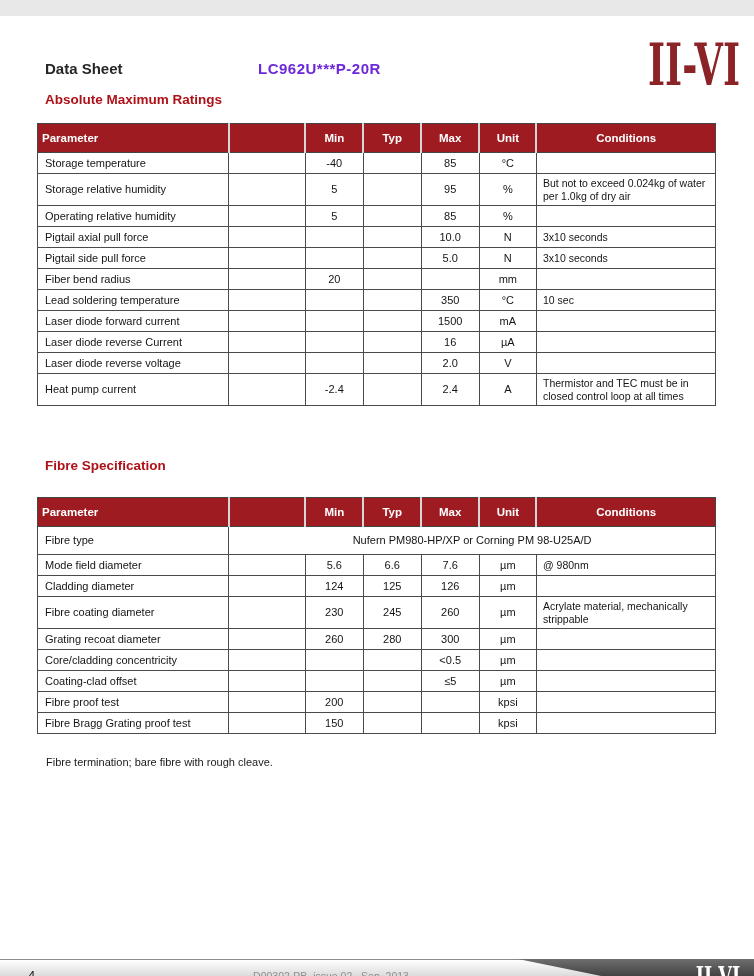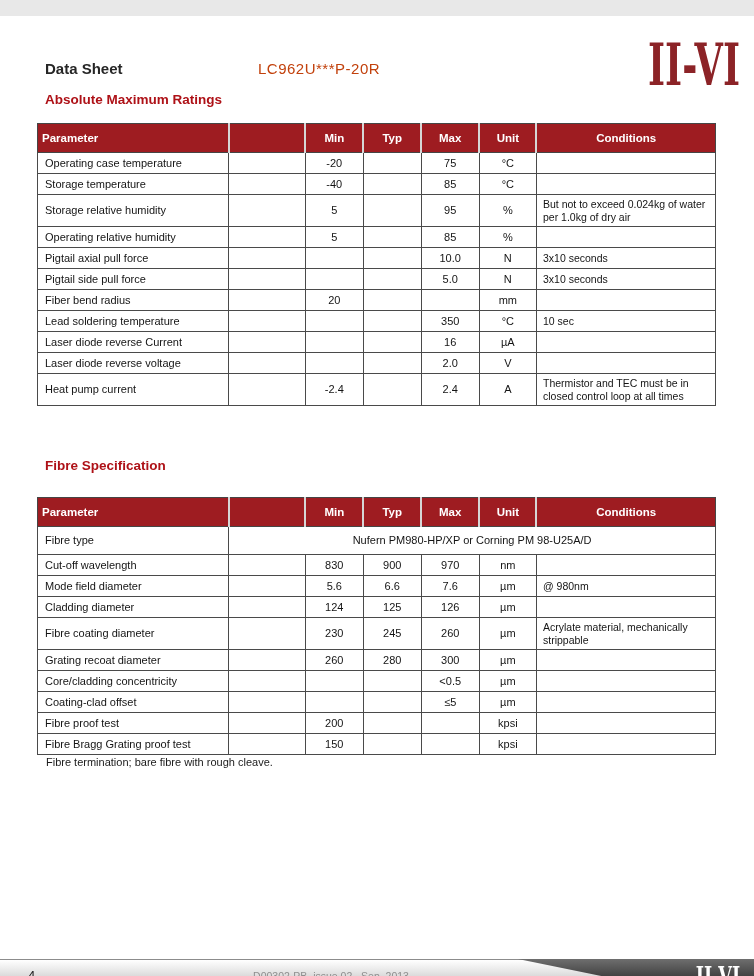--- a/index.html
+++ b/index.html
@@ -2,21 +2,21 @@
 <html><head>
 <meta charset="utf-8">
 <style>
   html,body{margin:0;padding:0;background:#e8e8e8;}
   .page{
     position:relative;width:754px;height:976px;margin:16px auto;background:#ffffff;
     font-family:"Liberation Sans","DejaVu Sans",sans-serif;color:#111;overflow:hidden;
   }
   
   .doc-type{position:absolute;left:45px;top:44px;font-size:15px;font-weight:bold;color:#262626;}
-  .product-code{position:absolute;left:258px;top:44px;font-size:15px;font-weight:normal;color:#c2410c;letter-spacing:.5px;}
+  .product-code{position:absolute;left:258px;top:44px;font-size:15px;font-weight:bold;color:#6d28d9;letter-spacing:.5px;}
   .logo-top{position:absolute;left:648px;top:23px;width:92px;height:52px;}
   
   .section-title{position:absolute;left:45px;font-size:13.5px;font-weight:bold;color:var(--section-heading,#ae1117);}
   .title-1{top:76px;}
   .title-2{top:442px;}
   
   .tbl-wrap{position:absolute;left:37px;width:679px;}
   .tbl-1{top:107px;}
   .tbl-2{top:481px;}
   table{border-collapse:collapse;table-layout:fixed;width:100%;}
@@ -80,29 +80,20 @@
             <th></th>
             <th>Min</th>
             <th>Typ</th>
             <th>Max</th>
             <th>Unit</th>
             <th>Conditions</th>
           </tr>
         </thead>
         <tbody>
           <tr>
-            <td class="c-param">Operating case temperature</td>
-            <td class="c-num"></td>
-            <td class="c-num">-20</td>
-            <td class="c-num"></td>
-            <td class="c-num">75</td>
-            <td class="c-num">°C</td>
-            <td class="c-cond"></td>
-          </tr>
-          <tr>
             <td class="c-param">Storage temperature</td>
             <td class="c-num"></td>
             <td class="c-num">-40</td>
             <td class="c-num"></td>
             <td class="c-num">85</td>
             <td class="c-num">°C</td>
             <td class="c-cond"></td>
           </tr>
           <tr>
             <td class="c-param">Storage relative humidity</td>
@@ -150,20 +141,29 @@
             <td class="c-cond"></td>
           </tr>
           <tr>
             <td class="c-param">Lead soldering temperature</td>
             <td class="c-num"></td>
             <td class="c-num"></td>
             <td class="c-num"></td>
             <td class="c-num">350</td>
             <td class="c-num">°C</td>
             <td class="c-cond">10 sec</td>
+          </tr>
+          <tr>
+            <td class="c-param">Laser diode forward current</td>
+            <td class="c-num"></td>
+            <td class="c-num"></td>
+            <td class="c-num"></td>
+            <td class="c-num">1500</td>
+            <td class="c-num">mA</td>
+            <td class="c-cond"></td>
           </tr>
           <tr>
             <td class="c-param">Laser diode reverse Current</td>
             <td class="c-num"></td>
             <td class="c-num"></td>
             <td class="c-num"></td>
             <td class="c-num">16</td>
             <td class="c-num">µA</td>
             <td class="c-cond"></td>
           </tr>
@@ -209,29 +209,20 @@
             <th>Typ</th>
             <th>Max</th>
             <th>Unit</th>
             <th>Conditions</th>
           </tr>
         </thead>
         <tbody>
           <tr>
             <td class="c-param">Fibre type</td>
             <td class="c-span" colspan="6">Nufern PM980-HP/XP or Corning PM 98-U25A/D</td>
-          </tr>
-          <tr>
-            <td class="c-param">Cut-off wavelength</td>
-            <td class="c-num"></td>
-            <td class="c-num">830</td>
-            <td class="c-num">900</td>
-            <td class="c-num">970</td>
-            <td class="c-num">nm</td>
-            <td class="c-cond"></td>
           </tr>
           <tr>
             <td class="c-param">Mode field diameter</td>
             <td class="c-num"></td>
             <td class="c-num">5.6</td>
             <td class="c-num">6.6</td>
             <td class="c-num">7.6</td>
             <td class="c-num">µm</td>
             <td class="c-cond">@ 980nm</td>
           </tr>

